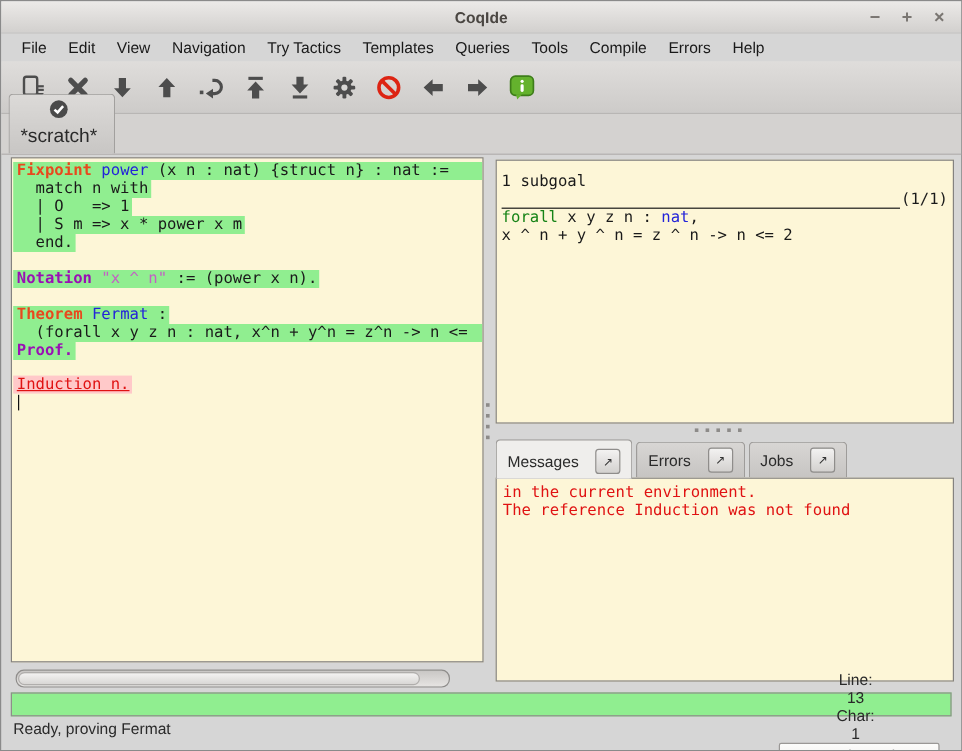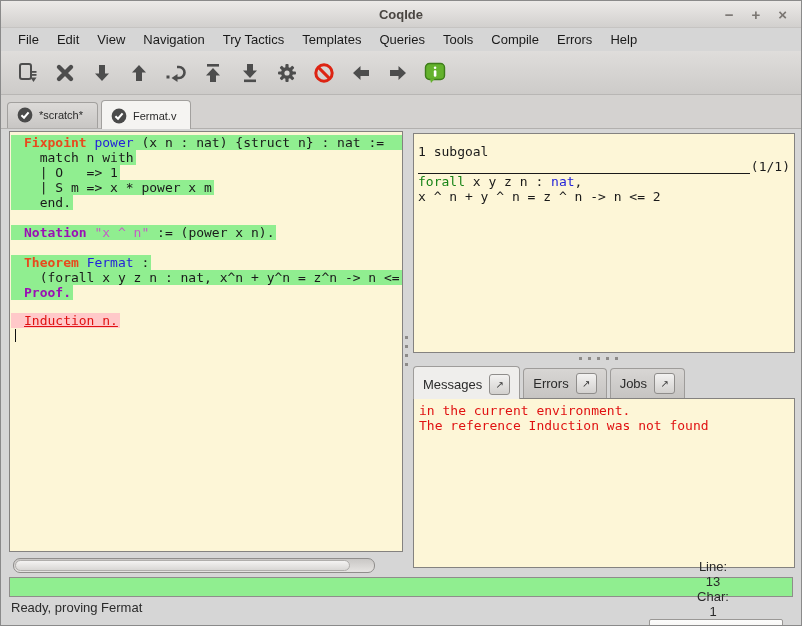--- a/index.html
+++ b/index.html
@@ -13,33 +13,33 @@
   .title{position:absolute;left:0;right:0;text-align:center;font-weight:bold;font-size:13px;color:#4a4642;}
   .win-controls{margin-left:auto;display:flex;gap:18px;padding-right:14px;z-index:2;}
   .win-btn{color:#7a7672;font-size:15px;line-height:15px;font-weight:bold;cursor:default;}
   .menubar{display:flex;align-items:center;height:23px;padding:0 8px;font-size:13px;color:#1a1a1a;background:#d6d6d6;}
   .menu-item{padding:2px 9px;}
   .toolbar{height:43px;display:flex;align-items:center;padding-left:8px;background:linear-gradient(#dfdddb,#cdcbc9);border-bottom:1px solid #b8b6b4;}
   .tool-btn{width:37px;height:34px;display:flex;align-items:center;justify-content:center;background:transparent;border:0;padding:0;}
   .tool-btn svg{display:block;}
   
   .tabbar{height:33px;display:flex;align-items:flex-end;padding-left:6px;background:#d4d2d0;border-bottom:1px solid #b2b0ae;}
-  .tab{display:flex;align-items:center;gap:6px;font-size:11px;color:#2a2a2a;
+  .tab{display:flex;align-items:center;gap:6px;font-size:16px;color:#2a2a2a;
        padding:4px 14px 5px 9px;border:1px solid #a2a09e;border-bottom:none;
-       border-radius:4px 4px 0 0;background:linear-gradient(#dcdad8,#c8c6c4);margin-right:3px;position:relative;}
+       border-radius:4px 4px 0 0;background:linear-gradient(#dcdad8,#c8c6c4);margin-right:3px;position:relative;flex-direction:column;}
   .tab.active{background:#f5f4f2;padding-top:7px;margin-bottom:-1px;z-index:3;}
   
   .main{position:absolute;top:127px;left:0;right:0;bottom:0;}
   .pane{position:absolute;border:1px solid #848280;background:var(--buffer-bg);overflow:hidden;box-sizing:border-box;}
   .editor-pane{left:8px;top:3px;width:394px;height:421px;padding:3px 0 0 1px;cursor:text;}
   .goal-pane{left:412px;top:5px;width:382px;height:220px;padding:10px 4px;}
   .msg-pane{left:412px;top:270px;width:382px;height:170px;padding:4px 5px;}
   .mono{font-family:"DejaVu Sans Mono",monospace;font-size:13px;line-height:15px;white-space:pre;}
   .code-line{min-height:15px;}
-  .hl{padding:0 2px 0 13px;display:inline-block;}
+  .hl{padding:0 2px 0 3px;display:inline-block;}
   .hl.processed{background:var(--processed-bg);}
   .hl.error{background:var(--error-bg);margin-top:13px;}
   .code-line.fill .hl{display:block;padding-right:0;}
   .tok.plain{color:#1a1a1a;}
   .tok.kw1{color:var(--keyword);font-weight:bold;}
   .tok.kw2{color:var(--declaration);font-weight:bold;}
   .tok.id{color:var(--ident);}
   .tok.str{color:var(--string);}
   .tok.errtxt{color:var(--error-text);text-decoration:underline;}
   .tok.g-kw{color:var(--goal-keyword);}
@@ -50,21 +50,21 @@
   .sep-rule{flex:1;height:11px;border-bottom:1px solid #1a1a1a;margin-right:1px;}
   
   .hscroll{position:absolute;left:12px;top:430px;width:360px;height:13px;border:1px solid #8f8d8b;border-radius:7px;background:linear-gradient(#c9c7c5,#e6e4e2);}
   .hscroll .thumb{position:absolute;left:1px;top:1px;bottom:1px;width:93%;border-radius:6px;background:linear-gradient(#f4f3f2,#d9d7d5);border:1px solid #b0aeac;box-sizing:border-box;}
   
   .vdots{position:absolute;left:403px;top:208px;width:5px;display:flex;flex-direction:column;gap:6px;align-items:center;}
   .hdots{position:absolute;left:578px;top:229px;display:flex;gap:6px;align-items:center;}
   .dot{width:3px;height:3px;background:#8d8b89;}
   
   .msg-tabbar{position:absolute;left:412px;top:237px;width:382px;height:33px;display:flex;align-items:flex-end;}
-  .msg-tab{display:flex;align-items:center;gap:7px;font-size:13px;color:#2a2a2a;
+  .msg-tab{display:flex;align-items:center;gap:14px;font-size:13px;color:#2a2a2a;
            padding:4px 9px;border:1px solid #9e9c9a;border-bottom:none;border-radius:4px 4px 0 0;
            background:linear-gradient(#d8d6d4,#c6c4c2);margin-right:3px;}
   .msg-tab.active{background:#efeeec;padding-top:7px;margin-bottom:-1px;z-index:3;position:relative;}
   .detach-btn{width:19px;height:19px;border:1px solid #8f8d8b;border-radius:3px;
               background:linear-gradient(#f3f2f1,#d3d1cf);display:flex;align-items:center;justify-content:center;
               font-size:10px;color:#333;}
   .msg-line{color:var(--error-text);}
   
   .progress{position:absolute;left:8px;top:449px;width:784px;height:20px;background:var(--progress);border:1px solid #8f8d8b;box-sizing:border-box;}
   .statusbar{position:absolute;left:0;right:0;bottom:0;height:28px;display:flex;align-items:center;padding:4px 10px;font-size:13px;color:#2a2a2a;}
@@ -207,29 +207,20 @@
 
 <div class="tabbar" id="tabbar">
     <div class="tab">
       <span style="display: flex;">
         <svg width="16" height="16" viewBox="0 0 16 16">
           <circle cx="8" cy="8" r="7.4" fill="#4a4a4a"></circle>
           <path d="M4.4 8.3 L7 10.7 L11.6 5.4" stroke="#fff" stroke-width="2.1" fill="none"></path>
         </svg>
       </span>
       <span>*scratch*</span>
-    </div>
-    <div class="tab active">
-      <span style="display: flex;">
-        <svg width="16" height="16" viewBox="0 0 16 16">
-          <circle cx="8" cy="8" r="7.4" fill="#4a4a4a"></circle>
-          <path d="M4.4 8.3 L7 10.7 L11.6 5.4" stroke="#fff" stroke-width="2.1" fill="none"></path>
-        </svg>
-      </span>
-      <span>Fermat.v</span>
     </div>
   </div>
 
 <div class="main">
 
   <div class="pane editor-pane mono" id="editor"><div class="code-line fill"><span class="hl processed"><span class="tok kw1">Fixpoint</span><span class="tok plain"> </span><span class="tok id">power</span><span class="tok plain"> (x n : nat) {struct n} : nat :=</span></span></div><div class="code-line"><span class="hl processed"><span class="tok plain">  match n with</span></span></div><div class="code-line"><span class="hl processed"><span class="tok plain">  | O   =&gt; 1</span></span></div><div class="code-line"><span class="hl processed"><span class="tok plain">  | S m =&gt; x * power x m</span></span></div><div class="code-line"><span class="hl processed"><span class="tok plain">  end.</span></span></div><div class="code-line">&nbsp;</div><div class="code-line"><span class="hl processed"><span class="tok kw2">Notation</span><span class="tok plain"> </span><span class="tok str">"x ^ n"</span><span class="tok plain"> := (power x n).</span></span></div><div class="code-line">&nbsp;</div><div class="code-line"><span class="hl processed"><span class="tok kw1">Theorem</span><span class="tok plain"> </span><span class="tok id">Fermat</span><span class="tok plain"> :</span></span></div><div class="code-line fill"><span class="hl processed"><span class="tok plain">  (forall x y z n : nat, x^n + y^n = z^n -&gt; n &lt;=</span></span></div><div class="code-line"><span class="hl processed"><span class="tok kw2">Proof.</span></span></div><div class="code-line"><span class="hl error"><span class="tok errtxt">Induction n.</span></span></div><div class="cursor-bar"></div></div>
   <div class="hscroll">
     <div class="thumb"></div>
   </div>
 

